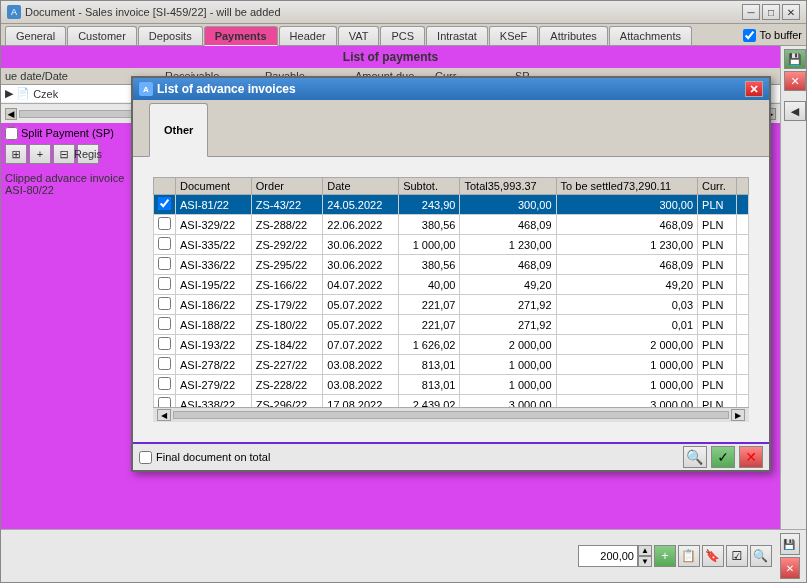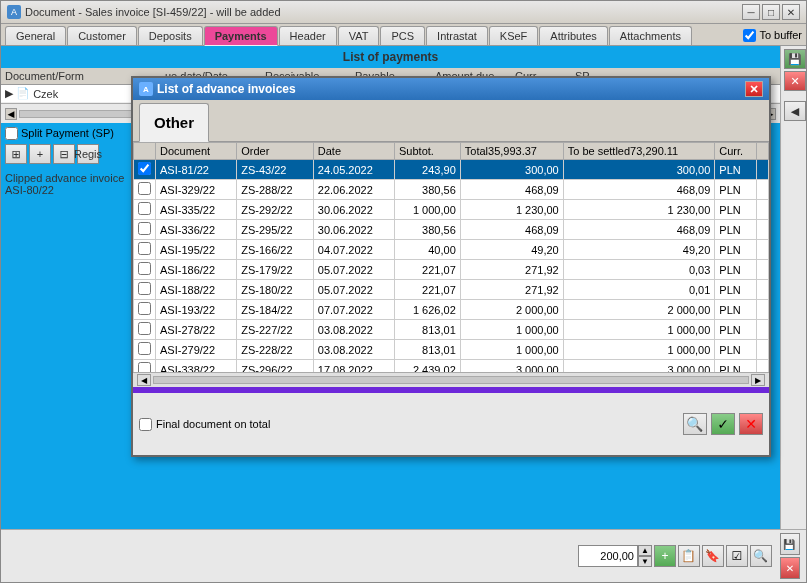--- a/index.html
+++ b/index.html
@@ -34,21 +34,21 @@
       padding: 3px 10px; border: 1px solid #999; border-bottom: none;
       background: linear-gradient(to bottom, #f0f0f0, #ddd);
       cursor: pointer; color: #333; font-size: 11px; border-radius: 3px 3px 0 0;
     }
     .tab.active {
       background: #ec4899; font-weight: bold; border-bottom: 1px solid #f0f0f0; margin-bottom: -1px; z-index: 1;
     }
     .tab-right { margin-left: auto; display: flex; align-items: center; gap: 4px; }
     .checkbox-label { display: flex; align-items: flex-start; gap: 3px; font-size: 11px; }
 
-    .content-area { flex: 1; background: #0ea5e9; display: flex; flex-direction: column; position: relative; }
+    .content-area { flex: 1; background: #d946ef; display: flex; flex-direction: column; position: relative; }
 
     .section-title {
       text-align: center; font-weight: bold; padding: 4px; font-size: 12px; color: #333;
     }
 
     .payments-table-header {
       display: grid; grid-template-columns: 160px 100px 90px 80px 80px 60px 50px;
       background: #d4d0c8; border-bottom: 1px solid #999; padding: 2px 4px;
     }
     .payments-table-header span { font-size: 11px; color: #333; }
@@ -83,41 +83,41 @@
     }
     .modal-title-icon { width: 14px; height: 14px; background: #6ab0ff; border-radius: 2px; display: flex; align-items: center; justify-content: center; color: white; font-size: 8px; margin-right: 4px; }
     .modal-title-left { display: flex; align-items: center; }
     .modal-close-btn {
       width: 18px; height: 16px; border: 1px solid #aaa; background: linear-gradient(to bottom, #f55, #c22);
       cursor: pointer; display: flex; align-items: center; justify-content: center; font-size: 11px; color: white; font-weight: bold;
     }
 
     .modal-tabs { display: flex; background: #d4d0c8; padding: 3px 6px 0 6px; border-bottom: 1px solid #999; }
     .modal-tab {
-      padding: 10px 14px; border: 1px solid #999; border-bottom: none;
+      padding: 20px 14px; border: 1px solid #999; border-bottom: none;
       background: linear-gradient(to bottom, #f0f0f0, #ddd);
-      cursor: pointer; font-size: 15px; border-radius: 3px 3px 0 0;
+      cursor: pointer; font-size: 11px; border-radius: 3px 3px 0 0; margin-left: 10px;
     }
     .modal-tab.active { background: #f0f0f0; font-weight: bold; border-bottom: 1px solid #f0f0f0; margin-bottom: -1px; }
 
-    .modal-body { padding: 0; }
+    .modal-body { padding: 20px; }
 
     .invoice-table { width: 100%; border-collapse: collapse; font-size: 11px; }
     .invoice-table th {
       background: #d4d0c8; border: 1px solid #aaa; padding: 2px 4px; text-align: left; font-weight: normal;
     }
     .invoice-table td {
       border: 1px solid #ccc; padding: 2px 4px; background: white;
     }
     .invoice-table tr.selected td { background: #0060a0; color: white; }
     .invoice-table td.num { text-align: right; }
 
     .modal-footer {
       display: flex; align-items: center; justify-content: space-between;
-      padding: 20px 6px; background: #e8e8e8; border-top: 6px solid #6d28d9;
+      padding: 2px 6px; background: #e8e8e8; border-top: 2px solid #6d28d9;
     }
     .modal-footer-left { display: flex; align-items: center; gap: 4px; }
     .modal-footer-right { display: flex; align-items: center; gap: 4px; }
     .footer-btn {
       width: 24px; height: 22px; border: 1px solid #888;
       background: linear-gradient(to bottom, #f0f0f0, #d8d8d8);
       cursor: pointer; display: flex; align-items: center; justify-content: center; font-size: 14px;
     }
     .footer-btn.green { background: linear-gradient(to bottom, #88cc88, #55aa55); }
     .footer-btn.red { background: linear-gradient(to bottom, #ff8888, #cc4444); }
@@ -183,21 +183,20 @@
     </div>
   </div>
 
   <div class="content-area">
     <div class="main-content-row">
 
       <div class="main-payments">
         <div class="section-title">List of payments</div>
 
         <div class="payments-table-header">
-          <span>Document/Form</span>
           <span>ue date/Date</span>
           <span>Receivable</span>
           <span>Payable</span>
           <span>Amount due</span>
           <span>Curr.</span>
           <span>SP</span>
         </div>
 
         <div class="payments-table-row">
           <span style="display:flex;align-items:center;gap:3px;">

